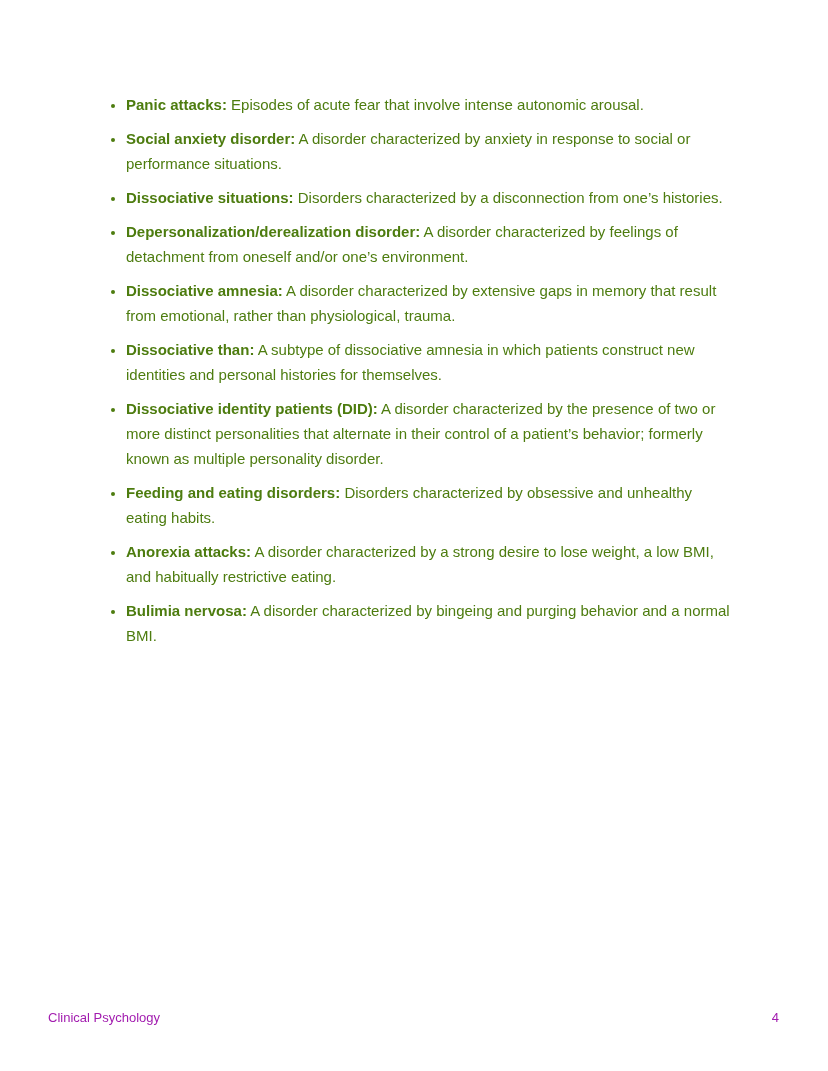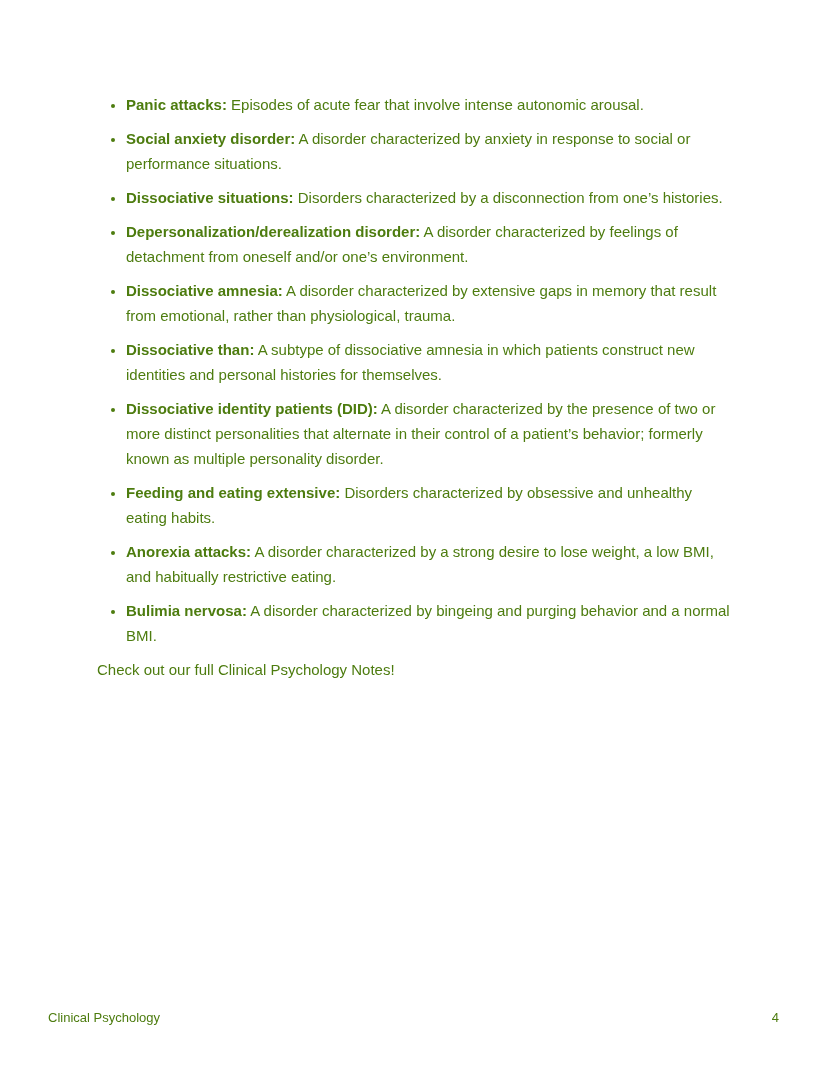--- a/index.html
+++ b/index.html
@@ -43,21 +43,21 @@
   .footer {
     position: absolute;
     top: 1008px;
     left: 48px;
     right: 49px;
     display: flex;
     justify-content: space-between;
     align-items: baseline;
     font-size: 13px;
     line-height: 20px;
-    color: #4d7c0f;
+    color: #a21caf;
   }
 </style>
 </head>
 <body>
 
 <div class="content">
   <ul class="glossary-list">
     <li>
       <span class="term">Panic attacks:</span>
       <span class="def">Episodes of acute fear that involve intense autonomic arousal.</span>
@@ -80,31 +80,30 @@
     </li>
     <li>
       <span class="term">Dissociative than:</span>
       <span class="def">A subtype of dissociative amnesia in which patients construct new identities and personal histories for themselves.</span>
     </li>
     <li>
       <span class="term">Dissociative identity patients (DID):</span>
       <span class="def">A disorder characterized by the presence of two or more distinct personalities that alternate in their control of a patient’s behavior; formerly known as multiple personality disorder.</span>
     </li>
     <li>
-      <span class="term">Feeding and eating extensive:</span>
+      <span class="term">Feeding and eating disorders:</span>
       <span class="def">Disorders characterized by obsessive and unhealthy eating habits.</span>
     </li>
     <li>
       <span class="term">Anorexia attacks:</span>
       <span class="def">A disorder characterized by a strong desire to lose weight, a low BMI, and habitually restrictive eating.</span>
     </li>
     <li>
       <span class="term">Bulimia nervosa:</span>
       <span class="def">A disorder characterized by bingeing and purging behavior and a normal BMI.</span>
     </li>
   </ul>
-  <p class="closing">Check out our full Clinical Psychology Notes!</p>
 </div>
 
 <div class="footer">
   <span>Clinical Psychology</span>
   <span>4</span>
 </div>
 
 </body></html>

